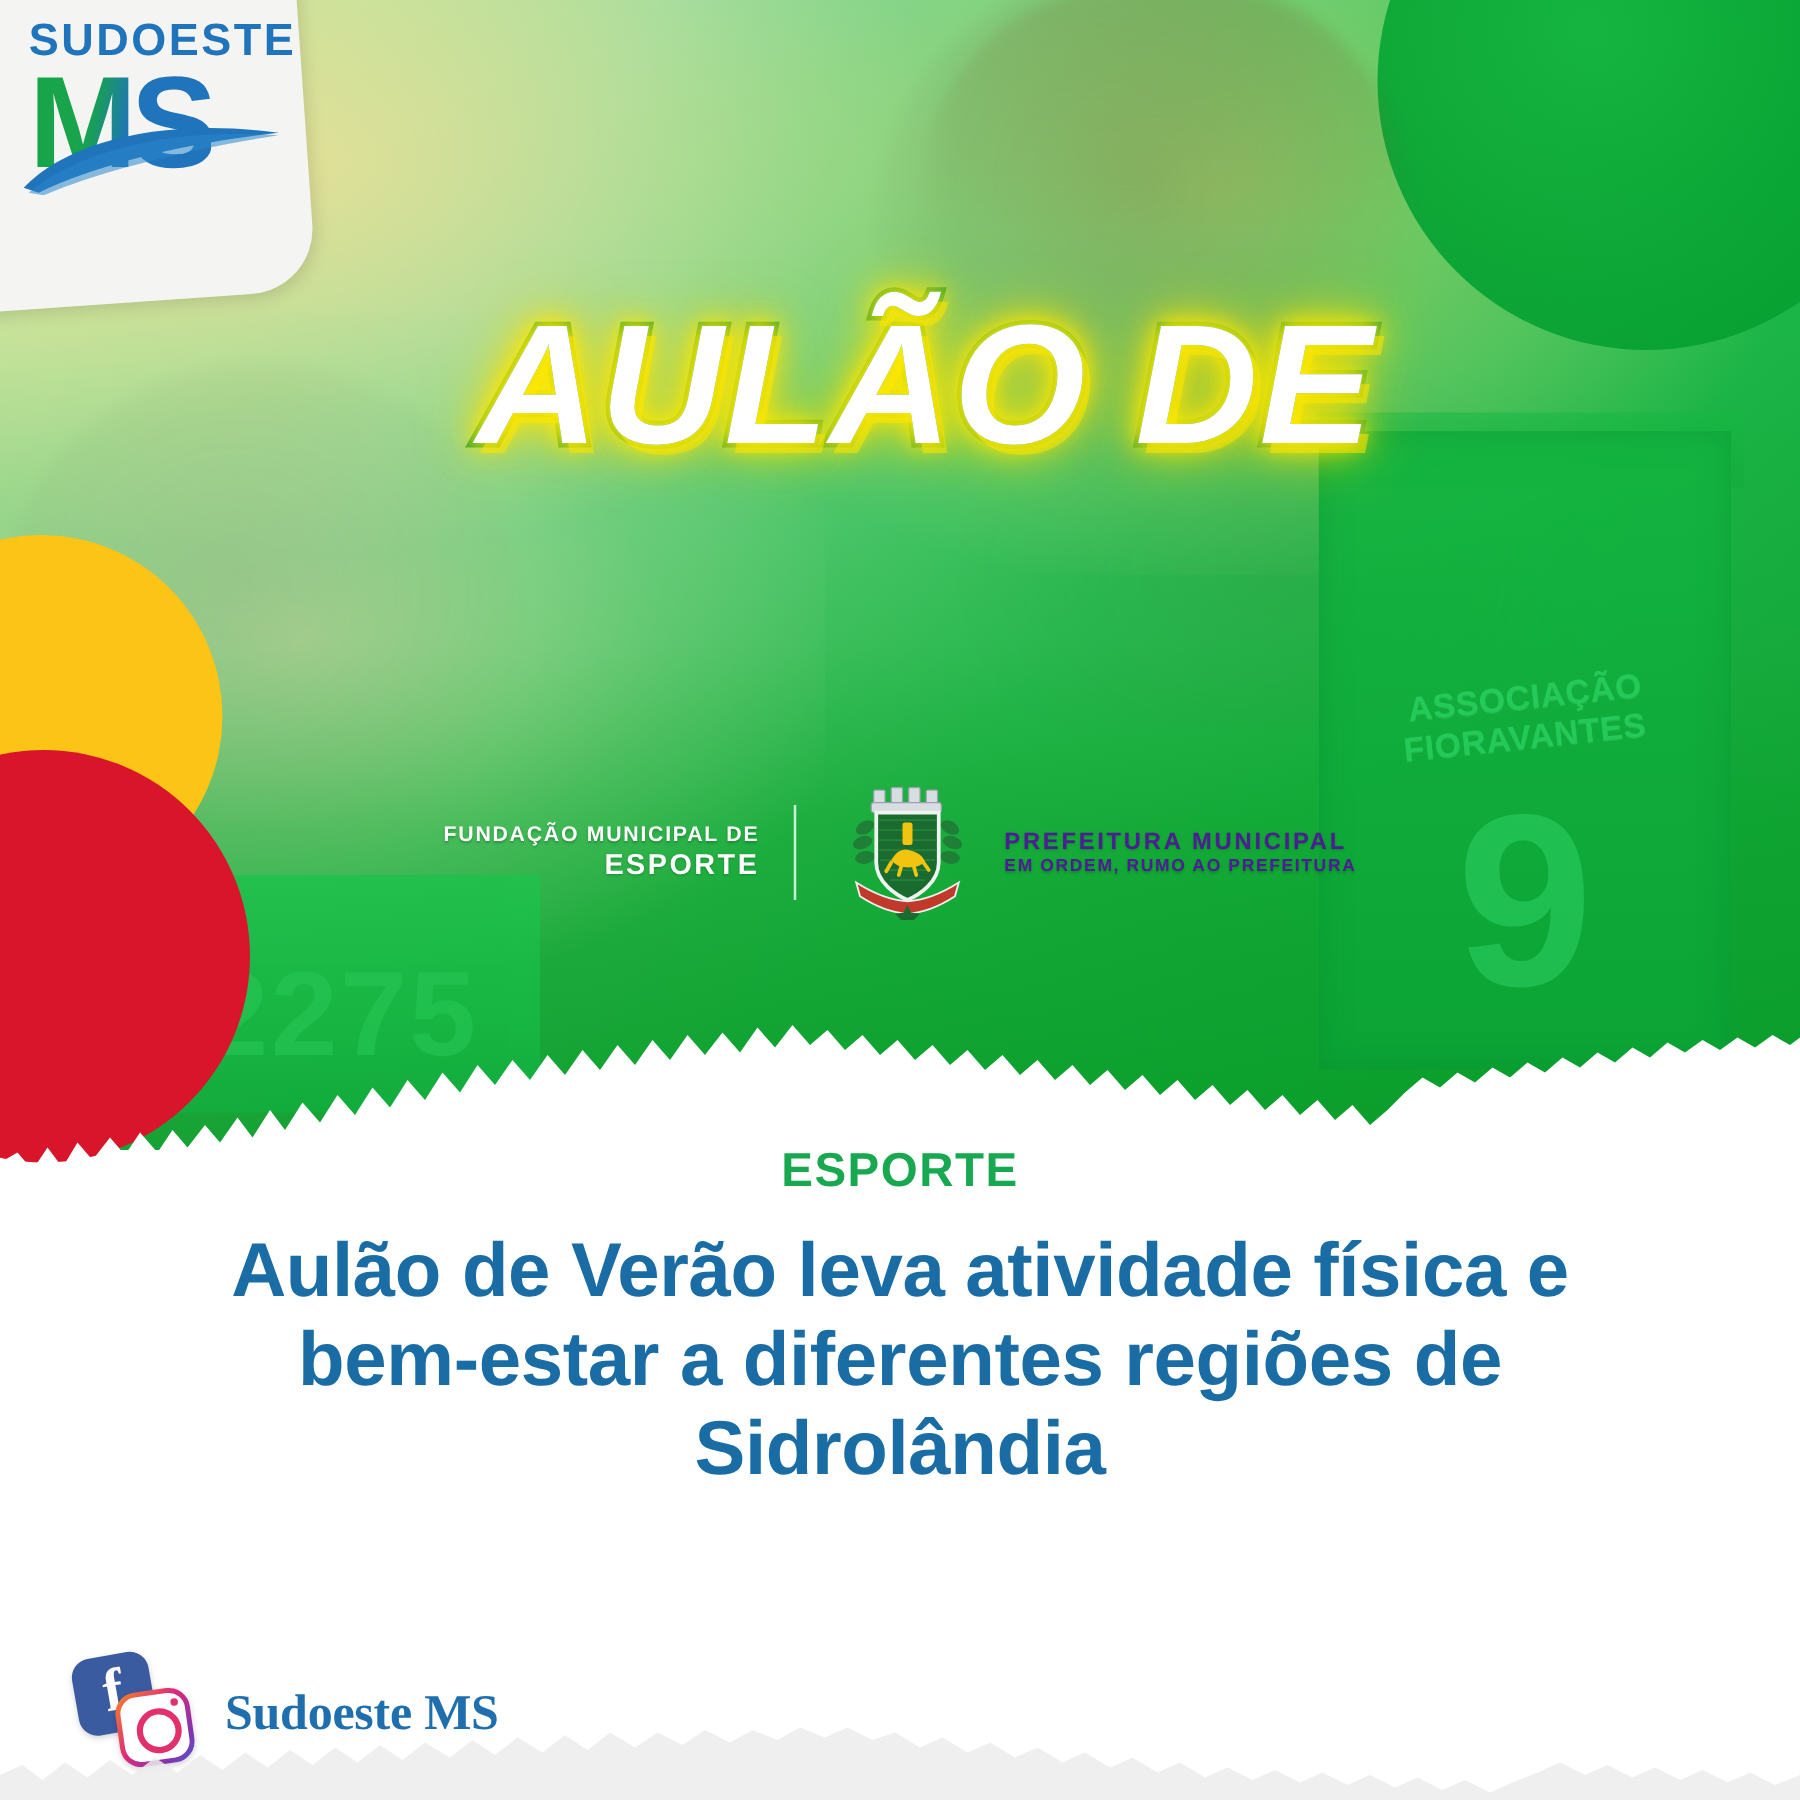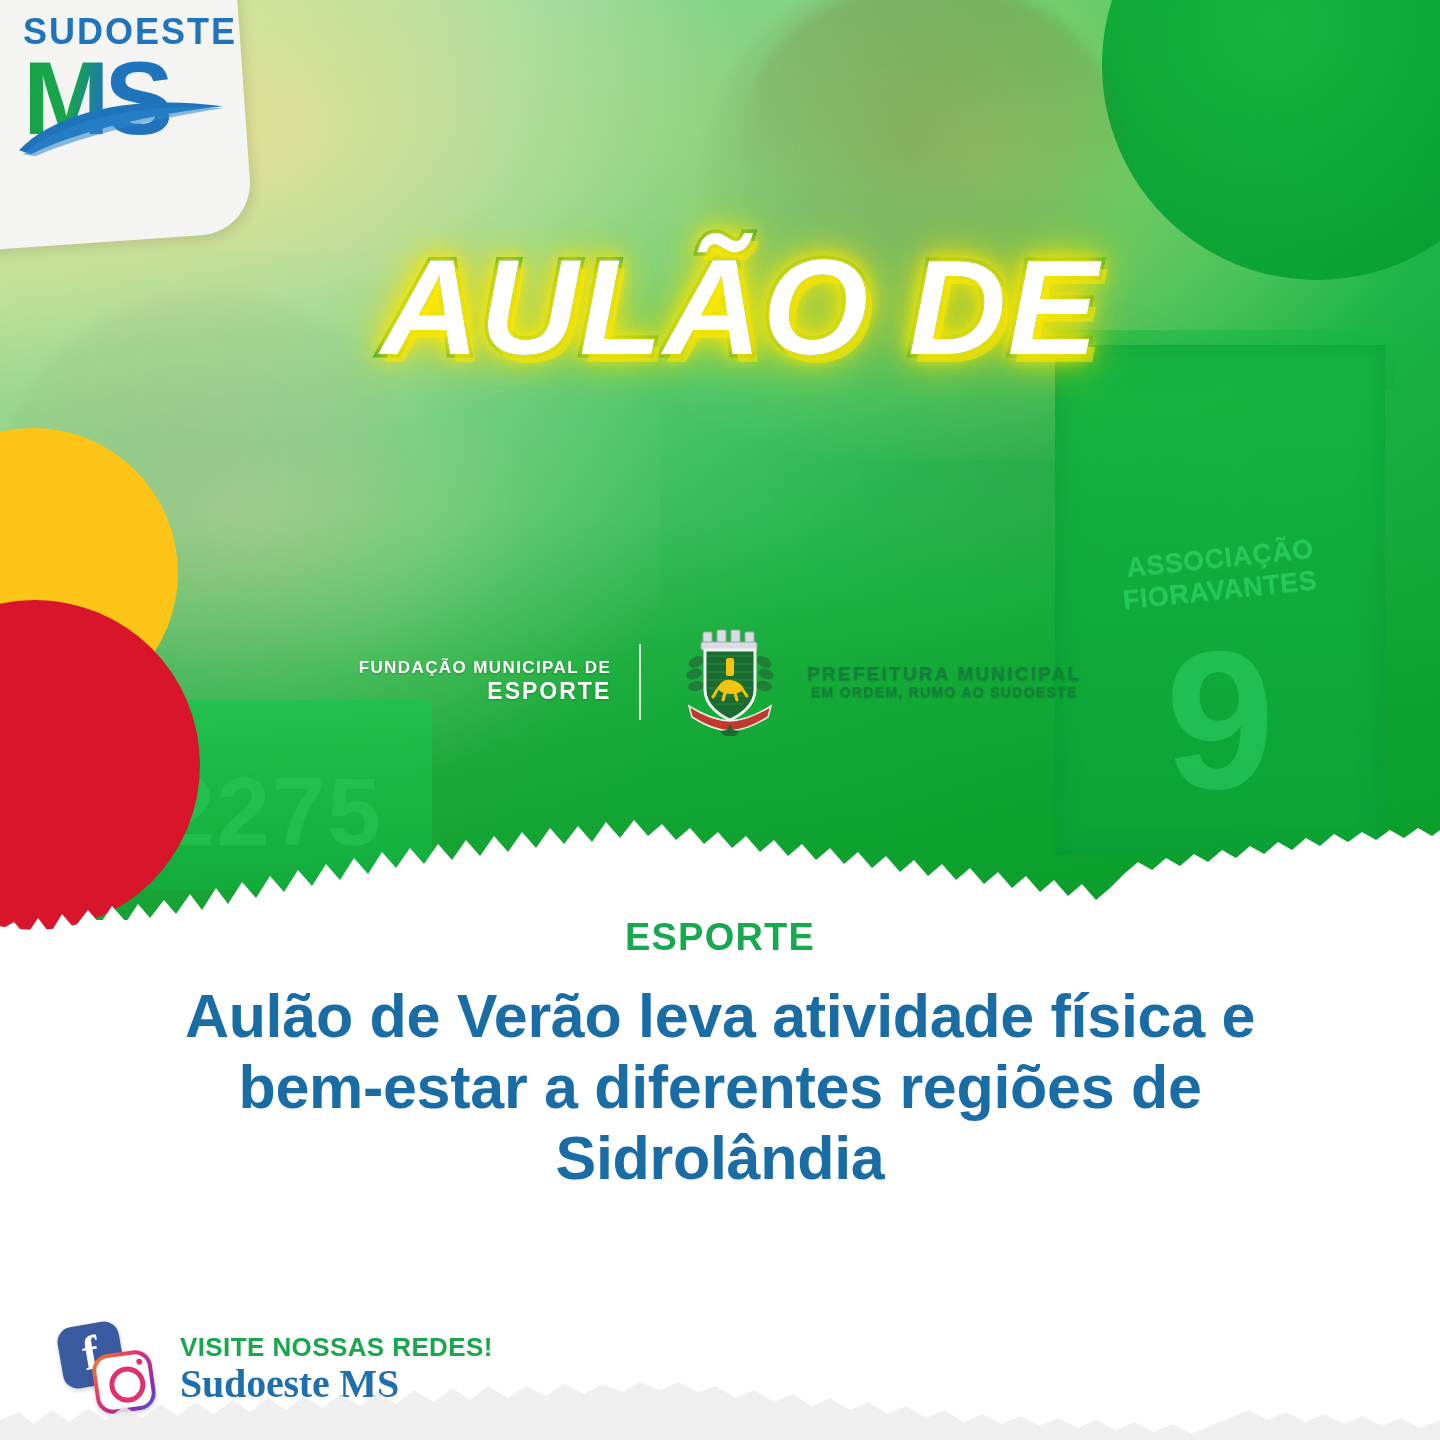--- a/index.html
+++ b/index.html
@@ -220,23 +220,22 @@
   }
   .fme .l1{font-size:17px; font-weight:700; letter-spacing:1.4px;}
   .fme .l2{font-size:23px; font-weight:800; letter-spacing:2.0px;}
   .divider{
     width:2px; height:76px;
     background:rgba(255,255,255,.78);
     margin-right:38px;
   }
   .brasao{width:102px; height:108px; flex:0 0 auto;}
   .pref{
-    color:#15803d; padding-left:26px; line-height:1.08;
+    color:#4c1d95; padding-left:26px; line-height:1.08;
     text-shadow:0 1px 2px rgba(0,70,20,.35);
-    text-align:center;
   }
   .pref .p1{font-size:19px; font-weight:700; letter-spacing:2.2px;}
   .pref .p2{font-size:46px; font-weight:800; letter-spacing:.5px; margin:1px 0 2px;}
   .pref .p3{font-size:14px; font-weight:700; letter-spacing:1.3px;}
 
   
   .torn{
     position:absolute; left:0; top:818px;
     width:1440px; height:160px;
     pointer-events:none;
@@ -417,21 +416,21 @@
       <path d="M38 60 q6 -10 14 -8 q10 2 13 9 q-4 5 -13 5 q-10 0 -14 -6 Z" fill="#f2c40f"></path>
       <path d="M38 62 l-4 7 M46 65 l-2 7 M56 65 l2 7 M63 61 l5 7" stroke="#f2c40f" stroke-width="3" stroke-linecap="round" fill="none"></path>
 
       <path d="M10 78 q22 14 41 15 q19 -1 41 -15 l-3 11 q-20 13 -38 14 q-18 -1 -38 -14 Z" fill="#c0392b" stroke="#eee" stroke-width="1.5"></path>
 
       <path d="M51 96 l3 6 7 1 -5 5 1 7 -6 -3 -6 3 1 -7 -5 -5 7 -1 Z" fill="#1a6b2f"></path>
     </svg>
 
     <div class="pref">
       <div class="p1">PREFEITURA MUNICIPAL</div>
-      <div class="p3">EM ORDEM, RUMO AO SUDOESTE</div>
+      <div class="p3">EM ORDEM, RUMO AO PREFEITURA</div>
     </div>
   </div>
 
   <div class="torn">
     <svg viewBox="0 0 1440 160" preserveAspectRatio="none" aria-hidden="true">
       <path fill="#ffffff" d="M0,112 L14,104 L26,118 L38,100 L50,116 L62,96 L74,110 L88,92 L100,106 L112,88
         L126,104 L138,86 L150,100 L164,82 L176,96 L190,76 L202,92 L216,70 L228,86 L242,64
         L256,80 L270,58 L284,74 L298,52 L312,68 L326,46 L340,62 L354,40 L368,56 L382,34
         L396,50 L410,30 L424,46 L438,26 L452,42 L466,22 L480,38 L494,18 L508,34 L522,14
         L536,30 L550,10 L564,26 L578,8 L592,24 L606,4 L620,20 L634,2 L648,18 L662,6
@@ -457,21 +456,20 @@
         <div class="fb">
             <span>f</span>
           </div>
         <div class="ig">
           <div class="ig-mask"></div>
           <div class="ig-ring"></div>
           <div class="ig-dot"></div>
         </div>
       </div>
       <div class="foot-txt">
-        <div class="t1">VISITE NOSSAS REDES!</div>
         <div class="t2">Sudoeste MS</div>
       </div>
     </div>
 
   </div>
 
   <div class="torn-bottom">
     <svg viewBox="0 0 1440 64" preserveAspectRatio="none" aria-hidden="true">
       <path fill="#ececec" opacity=".85" d="M0,44 L18,36 L34,48 L52,34 L70,46 L88,32 L106,44 L124,30
         L142,42 L160,28 L178,40 L196,26 L214,38 L232,24 L250,36 L268,22 L286,34 L304,20

